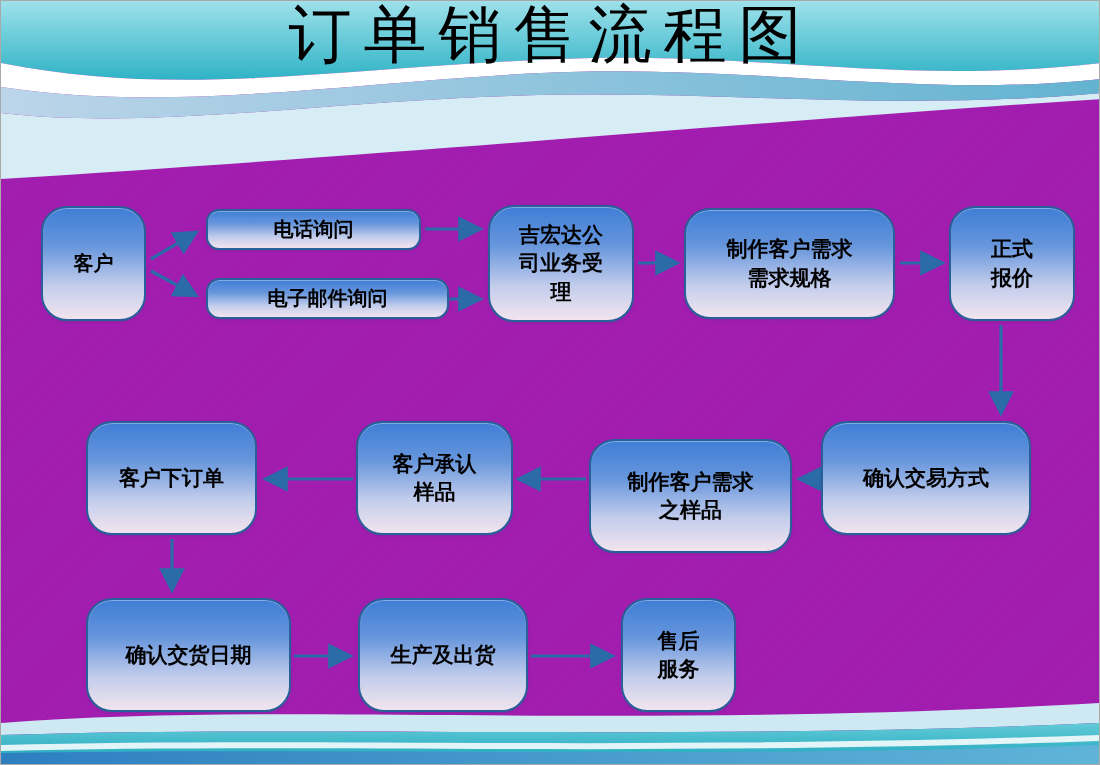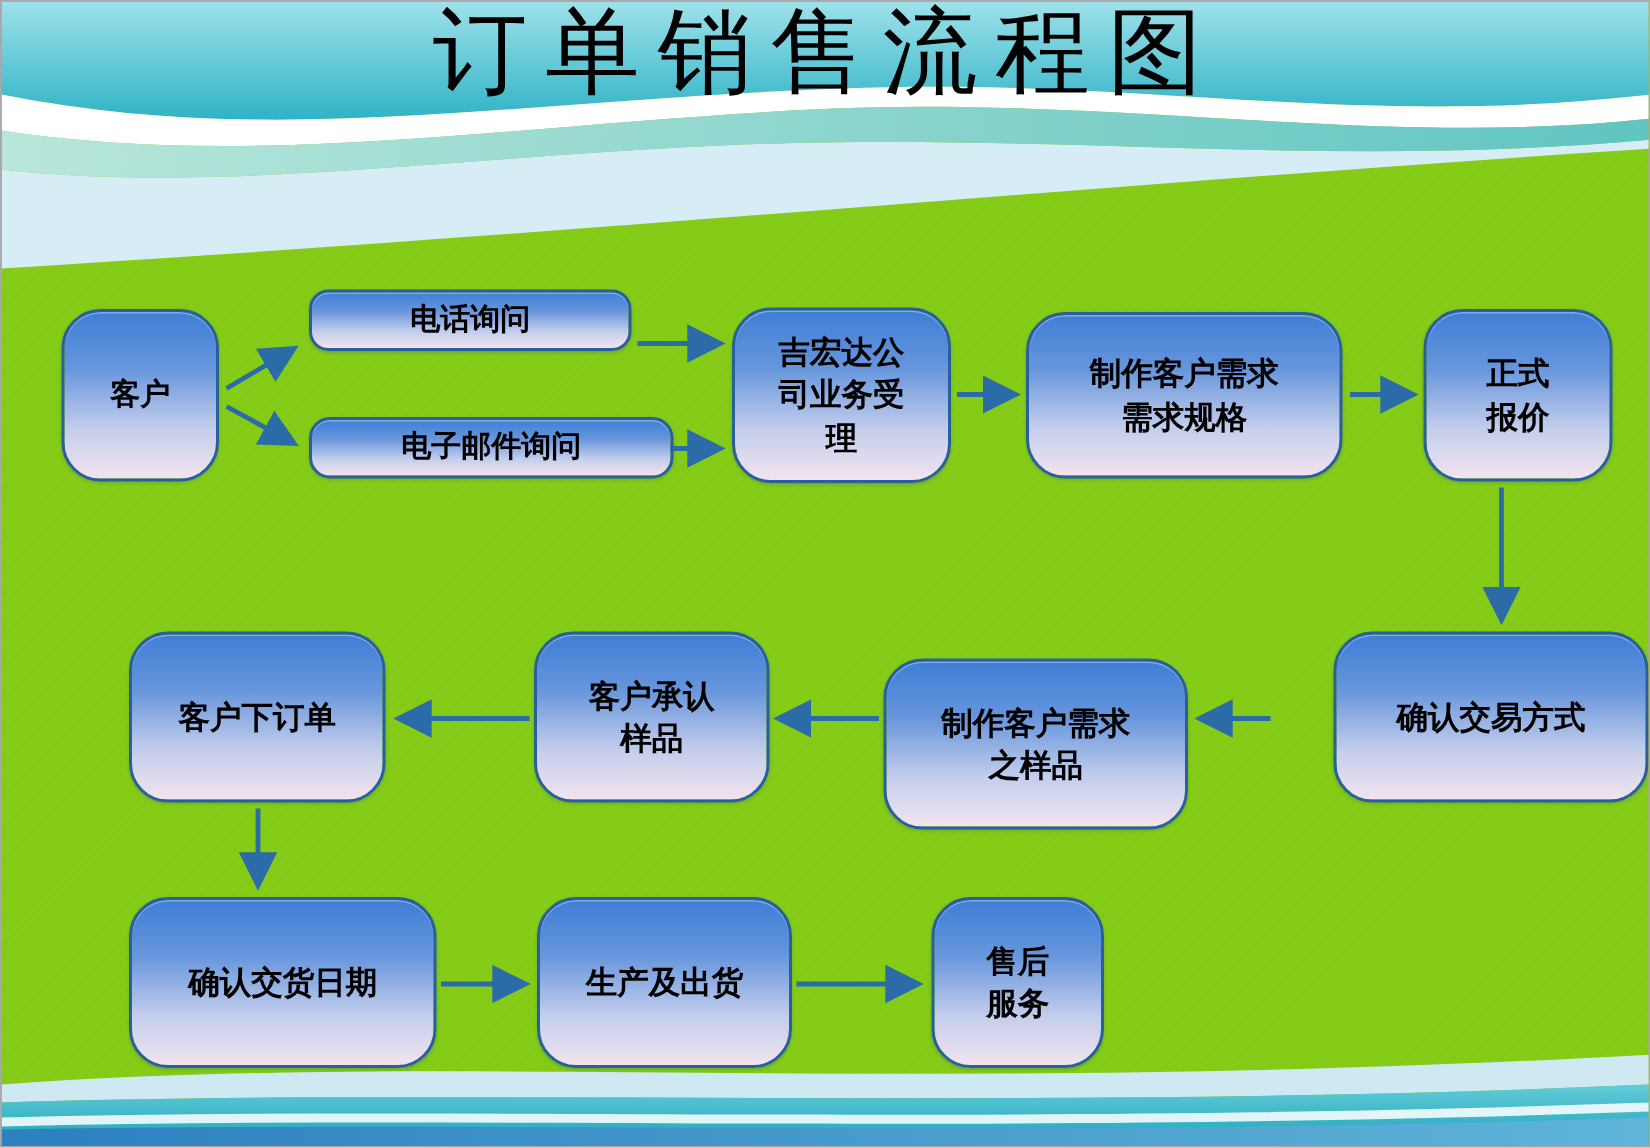--- a/index.html
+++ b/index.html
@@ -1,19 +1,19 @@
 <!DOCTYPE html>
 <html><head>
 <meta charset="utf-8">
 <style>
   html,body { margin:0; padding:0; background:#ffffff; }
   .slide {
     position:relative;
     width:1100px; height:765px;
-    background:#84cc16;
+    background:#a21caf;
     border:1px solid #a9a9a9;
     box-sizing:border-box;
     overflow:hidden;
     font-family:"Liberation Serif","DejaVu Serif",serif;
   }
   .slide::before { 
     content:"";
     position:absolute; inset:0;
     background:repeating-linear-gradient(135deg, rgba(110,115,135,0.05) 0 1px, transparent 1px 5px);
     pointer-events:none;
@@ -106,35 +106,35 @@
       <path d="M585,478 L519,478" marker-end="url(#ah)"></path>
       <path d="M352,478 L266,478" marker-end="url(#ah)"></path>
       <path d="M171,538 L171,588" marker-end="url(#ah)"></path>
       <path d="M293,655 L348,655" marker-end="url(#ah)"></path>
       <path d="M530,655 L610,655" marker-end="url(#ah)"></path>
     </g>
   </svg>
 
   <div class="node" style="left:40px; top:205px; width:105px; height:115px; font-size:20px;">客户</div>
 
-  <div class="node small" style="left:205px; top:192px; width:215px; height:41px;text-align:center;">电话询问</div>
+  <div class="node small" style="left:205px; top:208px; width:215px; height:41px;text-align:center;">电话询问</div>
 
   <div class="node small" style="left:205px; top:277px; width:243px; height:41px;border-radius:14px;">电子邮件询问</div>
 
   <div class="node" style="left:487px; top:204px; width:146px; height:117px;">吉宏达公
 司业务受
 理</div>
 
   <div class="node" style="left:683px; top:207px; width:211px; height:111px;">制作客户需求
 需求规格</div>
 
   <div class="node" style="left:948px; top:205px; width:126px; height:115px;">正式
 报价</div>
 
-  <div class="node" style="left:888px; top:420px; width:210px; height:114px;">确认交易方式</div>
+  <div class="node" style="left:820px; top:420px; width:210px; height:114px;">确认交易方式</div>
 
   <div class="node" style="left:588px; top:420px; width:203px; height:114px;margin-top:18px;">制作客户需求
 之样品</div>
 
   <div class="node" style="left:355px; top:420px; width:157px; height:114px;">客户承认
 样品</div>
 
   <div class="node" style="left:85px; top:597px; width:205px; height:114px;">确认交货日期</div>
 
   <div class="node" style="left:85px; top:420px; width:171px; height:114px;">客户下订单</div>

